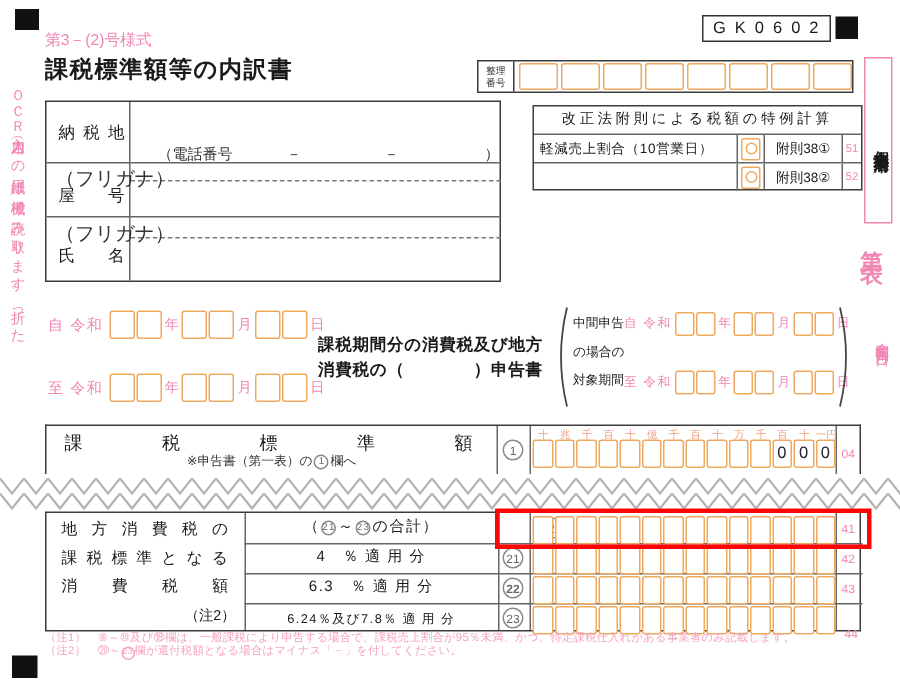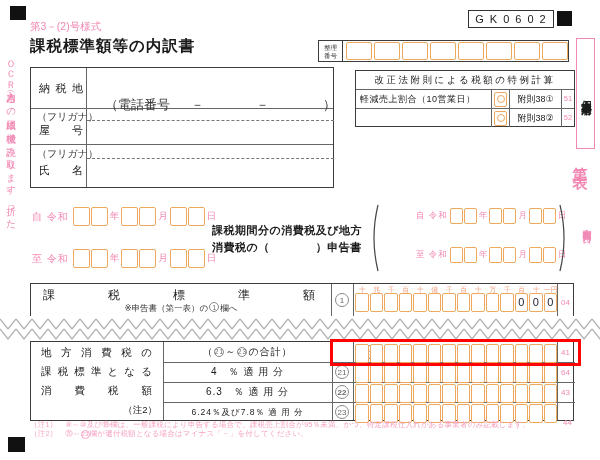--- a/index.html
+++ b/index.html
@@ -56,22 +56,22 @@
   .oc{width:8px;height:8px;border:1.2px solid var(--box-orange);border-radius:50%;}
   .tok-ref{width:51px;text-align:center;}
   .tok-num{width:13px;border-left:1px solid var(--inline);font-size:7.5px;text-align:center;height:100%;line-height:18px;}
 
   
   .tp{left:30px;top:67px;width:304px;height:121px;border:1.3px solid var(--line);}
   .tp-v{position:absolute;left:55px;top:0;width:1px;height:100%;background:var(--inline);}
   .tp-h{position:absolute;left:0;width:100%;height:1px;background:var(--inline);}
   .dashl{position:absolute;left:56px;width:247px;border-top:1px dashed #777;}
   .tp .lbl{font-size:11px;}
-  .tp .fur{font-size:10px;color:#333;}
-  .phone{font-size:13px;color:#333;}
+  .tp .fur{font-size:13px;color:#333;}
+  .phone{font-size:10px;color:#333;}
 
   
   .dgroup{display:flex;align-items:center;gap:2px;position:absolute;}
   .dgroup .plabel{color:var(--accent-pink);font-size:10px;letter-spacing:1px;margin-right:2px;}
   .dpair{display:inline-flex;gap:1px;}
   .dpair i{display:inline-block;width:17px;height:19px;border:1.5px solid var(--box-orange);border-radius:2px;background:#fff;}
   .dgroup b{font-weight:normal;color:var(--accent-pink);font-size:9.5px;}
   .dgroup.sm .plabel{font-size:8.5px;margin-right:0;}
   .dgroup.sm .dpair i{width:13px;height:16px;}
   .dgroup.sm b{font-size:8.5px;}
@@ -219,20 +219,25 @@
   </div>
 
   <div class="abs ptitle" style="left:184px;top:222px;">
     <div>課税期間分の消費税及び地方</div>
     <div>消費税の（　　　　）申告書</div>
   </div>
 
   <svg class="abs" style="left:368px;top:203px;" width="12" height="70">
       <path d="M10 2 Q 2 35 10 68" fill="none" stroke="#444" stroke-width="1.2"></path>
     </svg>
+  <div class="abs interim-lbl" style="left:382px;top:206px;">
+    <div>中間申告</div>
+    <div>の場合の</div>
+    <div>対象期間</div>
+  </div>
   <div class="dgroup sm" style="left:416px;top:208px;">
     <span class="plabel">自 令和</span>
     <span class="dpair">
         <i></i>
         <i></i>
       </span>
       <b>年</b>
     <span class="dpair">
         <i></i>
         <i></i>
@@ -405,21 +410,21 @@
         <span class="dbox"></span>
         <span class="dbox"></span>
         <span class="dbox"></span>
         <span class="dbox"></span>
         <span class="dbox"></span>
         <span class="dbox"></span>
         <span class="dbox"></span>
       </div>
 
     <span class="rownum" style="position:absolute;left:530px;top:6px;">41</span>
-    <span class="rownum" style="position:absolute;left:530px;top:26px;">64</span>
+    <span class="rownum" style="position:absolute;left:530px;top:26px;">42</span>
     <span class="rownum" style="position:absolute;left:530px;top:46px;">43</span>
     <span class="rownum" style="position:absolute;left:532px;top:66px;margin-top:10px;">44</span>
   </div>
 
   <div class="abs redbox"></div>
 
   <div class="abs note npink" style="left:30px;top:420px;width:560px;">（注1）　⑧～⑩及び⑱欄は、一般課税により申告する場合で、課税売上割合が95％未満、かつ、特定課税仕入れがある事業者のみ記載します。</div>
   <div class="abs note npink" style="left:30px;top:429px;width:560px;">
     <span>（注2）　⑳～</span><i class="circ cp">23</i><span>欄が還付税額となる場合はマイナス「－」を付してください。</span>
   </div>

